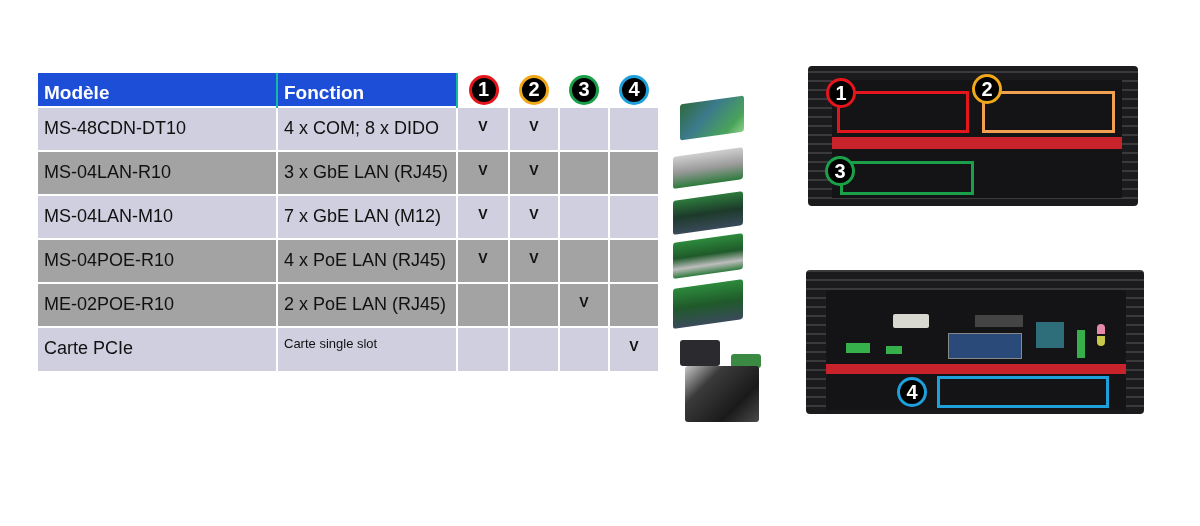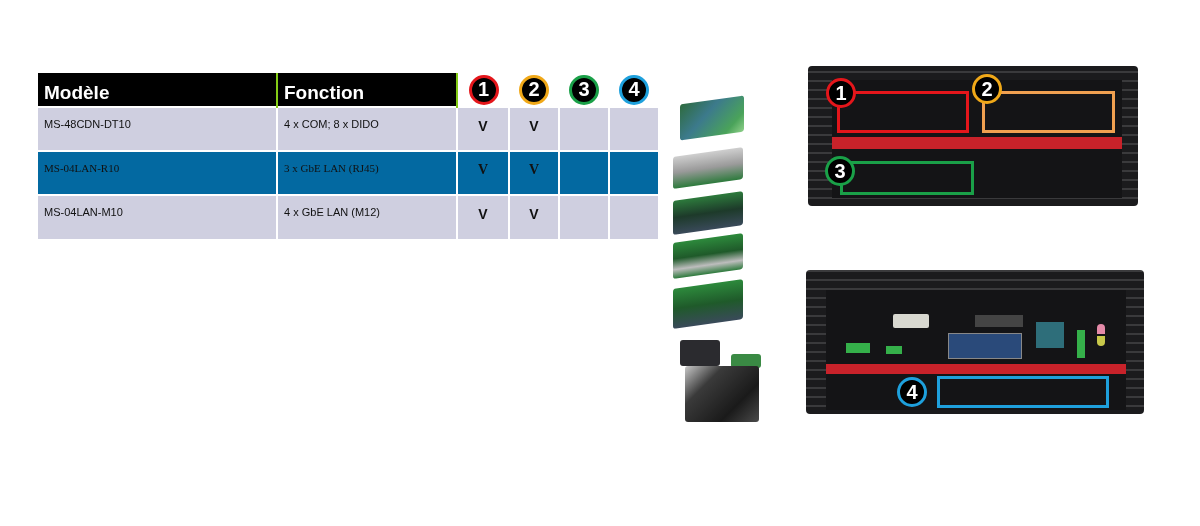--- a/index.html
+++ b/index.html
@@ -1,23 +1,23 @@
 <!DOCTYPE html>
 <html><head>
 <meta charset="utf-8">
 <style>
   html,body{margin:0;padding:0;background:#fff;}
   body{width:1200px;height:526px;position:relative;overflow:hidden;font-family:"Liberation Sans",sans-serif;}
   .tbl{position:absolute;left:38px;top:73px;border-collapse:collapse;}
   .tbl td,.tbl th{padding:0;border:none;}
-  .hdr th{height:31px;background:#000000;color:#fff;font-weight:bold;font-size:19px;text-align:left;vertical-align:bottom;padding-left:6px;padding-bottom:2px;border-right:2px solid #84cc16;}
+  .hdr th{height:31px;background:#1d4ed8;color:#fff;font-weight:bold;font-size:19px;text-align:left;vertical-align:bottom;padding-left:6px;padding-bottom:2px;border-right:2px solid #14b8a6;}
   .hdr th.badge-cell{background:#fff;text-align:center;vertical-align:middle;padding:0;border:none;}
-  .row td{height:44px;font-size:11px;color:#111;vertical-align:top;padding-top:10px;padding-left:6px;border-top:2px solid #fff;border-right:2px solid #fff;box-sizing:border-box;}
+  .row td{height:44px;font-size:18px;color:#111;vertical-align:top;padding-top:10px;padding-left:6px;border-top:2px solid #fff;border-right:2px solid #fff;box-sizing:border-box;}
   .row.odd td{background:#cfcfe0;}
-  .row.even td{background:#0369a1;font-family:Liberation Serif, serif;}
+  .row.even td{background:#a3a3a3;}
   .row td.chk{text-align:center;font-weight:bold;padding-left:0;font-size:14px;}
   .row td.small{font-size:13px;padding-top:8px;}
   .badge{display:inline-flex;width:30px;height:30px;border-radius:50%;background:#000;color:#fff;font-weight:bold;font-size:20px;align-items:center;justify-content:center;box-sizing:border-box;border:3px solid;}
   .device{position:absolute;background:#1b1b1d;}
   .redbar{position:absolute;background:#c8222a;}
   .zone{position:absolute;box-sizing:border-box;border:3px solid;}
   .cardimg{position:absolute;border-radius:3px;}
 </style>
 </head>
 <body>
@@ -45,25 +45,49 @@
       <tr class="row even">
         <td>MS-04LAN-R10</td>
         <td>3 x GbE LAN (RJ45)</td>
         <td class="chk">V</td>
         <td class="chk">V</td>
         <td class="chk"></td>
         <td class="chk"></td>
       </tr>
       <tr class="row odd">
         <td>MS-04LAN-M10</td>
-        <td>4 x GbE LAN (M12)</td>
+        <td>7 x GbE LAN (M12)</td>
         <td class="chk">V</td>
         <td class="chk">V</td>
         <td class="chk"></td>
         <td class="chk"></td>
+      </tr>
+      <tr class="row even">
+        <td>MS-04POE-R10</td>
+        <td>4 x PoE LAN (RJ45)</td>
+        <td class="chk">V</td>
+        <td class="chk">V</td>
+        <td class="chk"></td>
+        <td class="chk"></td>
+      </tr>
+      <tr class="row even">
+        <td>ME-02POE-R10</td>
+        <td>2 x PoE LAN (RJ45)</td>
+        <td class="chk"></td>
+        <td class="chk"></td>
+        <td class="chk">V</td>
+        <td class="chk"></td>
+      </tr>
+      <tr class="row odd">
+        <td>Carte PCIe</td>
+        <td class="small">Carte single slot</td>
+        <td class="chk"></td>
+        <td class="chk"></td>
+        <td class="chk"></td>
+        <td class="chk">V</td>
       </tr>
     </tbody>
 </table>
 
 <div>
   <div class="cardimg" style="left:680px;top:100px;width:64px;height:36px;background:linear-gradient(135deg,#2e6b3e 0%,#3c7a8c 40%,#4aa35a 80%,#8fd08a 100%);transform:skewY(-8deg);"></div>
   <div class="cardimg" style="left:673px;top:152px;width:70px;height:32px;background:linear-gradient(180deg,#cfcfcf 0%,#9a9a9a 50%,#2d7a3c 100%);transform:skewY(-8deg);"></div>
   <div class="cardimg" style="left:673px;top:196px;width:70px;height:34px;background:linear-gradient(180deg,#2d7a3c 0%,#1d3a2a 50%,#3a4a5a 100%);transform:skewY(-8deg);"></div>
   <div class="cardimg" style="left:673px;top:238px;width:70px;height:36px;background:linear-gradient(180deg,#2d8a3c 0%,#1f5a2a 45%,#bdbdbd 75%,#2d7a3c 100%);transform:skewY(-8deg);"></div>
   <div class="cardimg" style="left:673px;top:284px;width:70px;height:40px;background:linear-gradient(180deg,#2d8a3c 0%,#1f5a2a 50%,#3a4a5a 100%);transform:skewY(-8deg);"></div>

